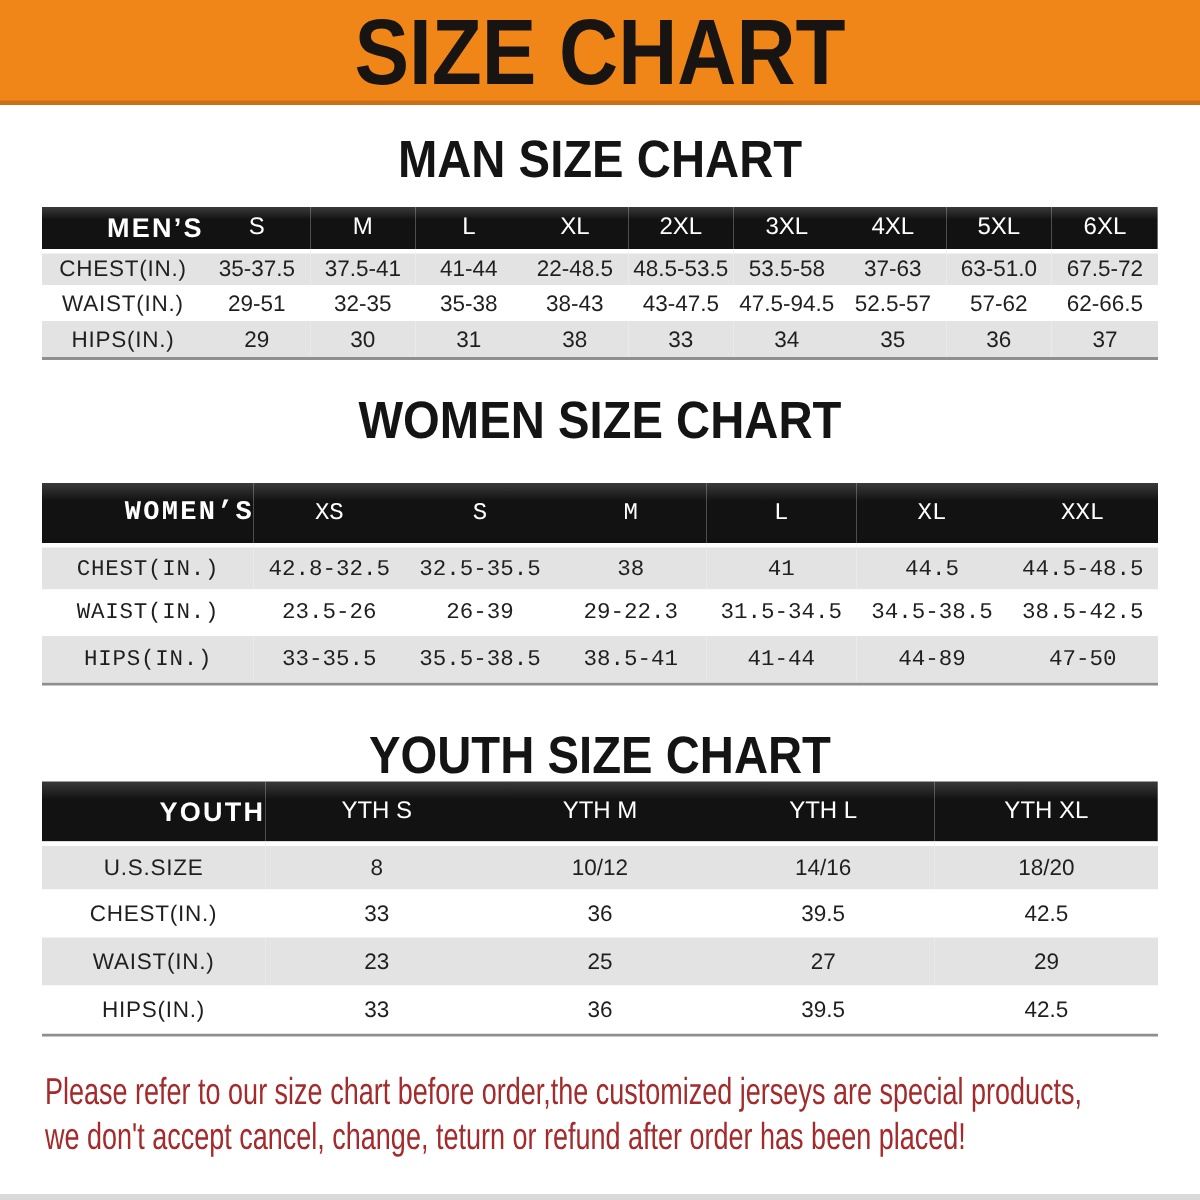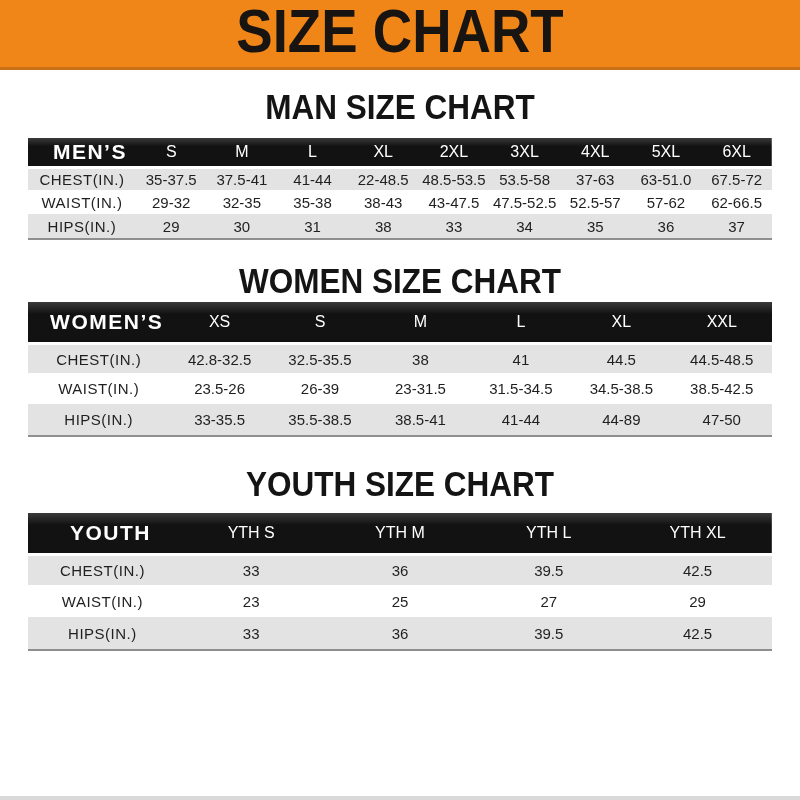--- a/index.html
+++ b/index.html
@@ -12,21 +12,21 @@
     background: #ffffff;
     overflow: hidden;
     margin: 0 auto;
   }
   
   .banner {
     height: 70px;
     background: #F08617;
     border-bottom: 3px solid #C96F15;
     display: flex;
-    align-items: flex-start;
+    align-items: flex-end;
     justify-content: center;
   }
   .banner h1 {
     font-size: 62px;
     line-height: 62px;
     font-weight: bold;
     color: #181411;
     letter-spacing: 0px;
     white-space: nowrap;
     transform: scaleX(0.88);
@@ -49,37 +49,37 @@
   
   .size-section table {
     width: 744px;
     margin: 0 auto;
     border-collapse: separate;
     border-spacing: 0;
     table-layout: fixed;
     border-bottom: 2px solid #8f8f8f;
   }
   .section-man   table { margin-top: 14px; }
-  .section-women table { margin-top: 4px; }
-  .section-youth table { margin-top: 12px; }
+  .section-women table { margin-top: 24px; font-family: Liberation Mono, monospace; }
+  .section-youth table { margin-top: 0; }
 
   thead tr {
     background: linear-gradient(180deg, #3a3a3a 0%, #121212 30%, #121212 100%);
   }
   thead th {
     color: #ffffff;
     font-size: 16px;
     font-weight: normal;
     text-align: center;
     vertical-align: middle;
   }
   thead th.hdr-label {
-    text-align: center;
+    text-align: right;
     padding-left: 16px;
-    font-size: 21px;
+    font-size: 18px;
     font-weight: bold;
     letter-spacing: 1.5px;
   }
   .section-man   thead th { height: 28px; }
   .section-women thead th { height: 40px; }
   .section-youth thead th { height: 40px; }
 
   .section-man   th.hdr-label { width: 14.5%; }
   .section-women th.hdr-label { width: 19%; }
   .section-youth th.hdr-label { width: 20%; }
@@ -153,26 +153,26 @@
               <td>41-44</td>
               <td>22-48.5</td>
               <td>48.5-53.5</td>
               <td>53.5-58</td>
               <td>37-63</td>
               <td>63-51.0</td>
               <td>67.5-72</td>
             </tr>
             <tr>
               <td class="row-label">WAIST(IN.)</td>
-              <td>29-32</td>
+              <td>29-51</td>
               <td>32-35</td>
               <td>35-38</td>
               <td>38-43</td>
               <td>43-47.5</td>
-              <td>47.5-52.5</td>
+              <td>47.5-94.5</td>
               <td>52.5-57</td>
               <td>57-62</td>
               <td>62-66.5</td>
             </tr>
             <tr>
               <td class="row-label">HIPS(IN.)</td>
               <td>29</td>
               <td>30</td>
               <td>31</td>
               <td>38</td>
@@ -207,21 +207,21 @@
               <td>32.5-35.5</td>
               <td>38</td>
               <td>41</td>
               <td>44.5</td>
               <td>44.5-48.5</td>
             </tr>
             <tr>
               <td class="row-label">WAIST(IN.)</td>
               <td>23.5-26</td>
               <td>26-39</td>
-              <td>23-31.5</td>
+              <td>29-22.3</td>
               <td>31.5-34.5</td>
               <td>34.5-38.5</td>
               <td>38.5-42.5</td>
             </tr>
             <tr>
               <td class="row-label">HIPS(IN.)</td>
               <td>33-35.5</td>
               <td>35.5-38.5</td>
               <td>38.5-41</td>
               <td>41-44</td>
@@ -239,20 +239,27 @@
         <tr>
               <th class="hdr-label">YOUTH</th>
               <th>YTH S</th>
               <th>YTH M</th>
               <th>YTH L</th>
               <th>YTH XL</th>
             </tr>
       </thead>
       <tbody>
             <tr>
+              <td class="row-label">U.S.SIZE</td>
+              <td>8</td>
+              <td>10/12</td>
+              <td>14/16</td>
+              <td>18/20</td>
+            </tr>
+            <tr>
               <td class="row-label">CHEST(IN.)</td>
               <td>33</td>
               <td>36</td>
               <td>39.5</td>
               <td>42.5</td>
             </tr>
             <tr>
               <td class="row-label">WAIST(IN.)</td>
               <td>23</td>
               <td>25</td>
@@ -264,15 +271,19 @@
               <td>33</td>
               <td>36</td>
               <td>39.5</td>
               <td>42.5</td>
             </tr>
           </tbody>
     </table>
   </section>
 </main>
 
+  <div class="note" style="color: rgb(164, 42, 43);">
+    <span>Please refer to our size chart before order,the customized jerseys are special products,</span>
+    <span>we don't accept cancel, change, teturn or refund after order has been placed!</span>
+  </div>
 
   <div class="bottom-strip"></div>
 </div>
 
 </body></html>

